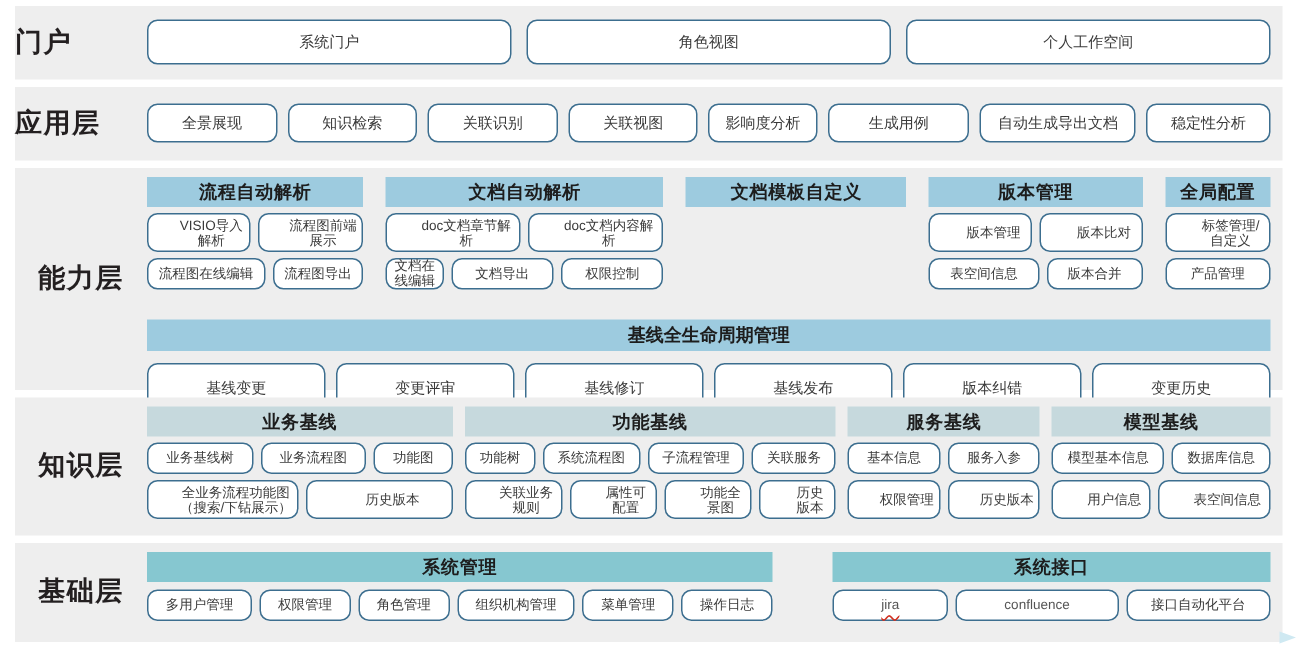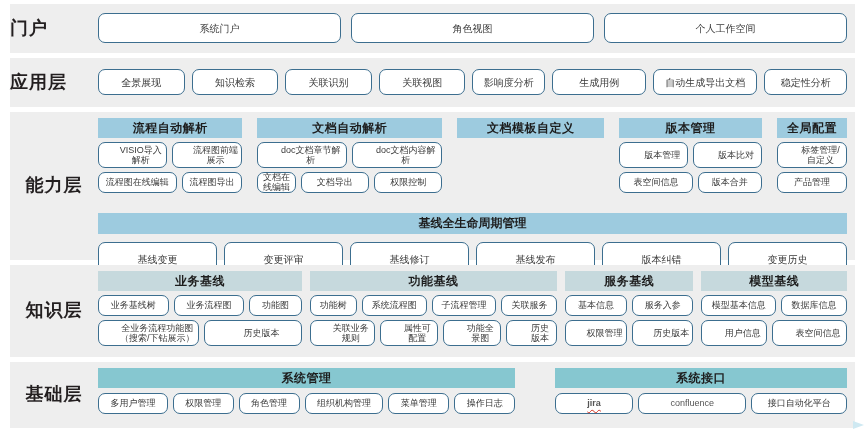--- a/index.html
+++ b/index.html
@@ -309,21 +309,21 @@
             <div class="pill short">角色管理</div>
             <div class="pill short">组织机构管理</div>
             <div class="pill short">菜单管理</div>
             <div class="pill short">操作日志</div>
           </div>
         </div>
 
         <div class="base-group" style="flex:1.12 1 0">
           <div class="grp-head base">系统接口</div>
           <div class="hstrip">
-            <div class="pill short" style="font-family:'Liberation Sans',sans-serif;color:#555;text-decoration:underline wavy #d03020;text-underline-offset:3px;font-weight:bold;">jira</div>
+            <div class="pill short" style="font-family:'Liberation Sans',sans-serif;color:#555;text-decoration:underline wavy #d03020;text-underline-offset:3px;">jira</div>
             <div class="pill short" style="font-family:'Liberation Sans',sans-serif;color:#555;">confluence</div>
             <div class="pill short" style="flex:1.55 1 0">接口自动化平台</div>
           </div>
         </div>
 
       </div>
     </div>
   </div>
 
   <svg class="corner-arrow" viewBox="0 0 70 12">

